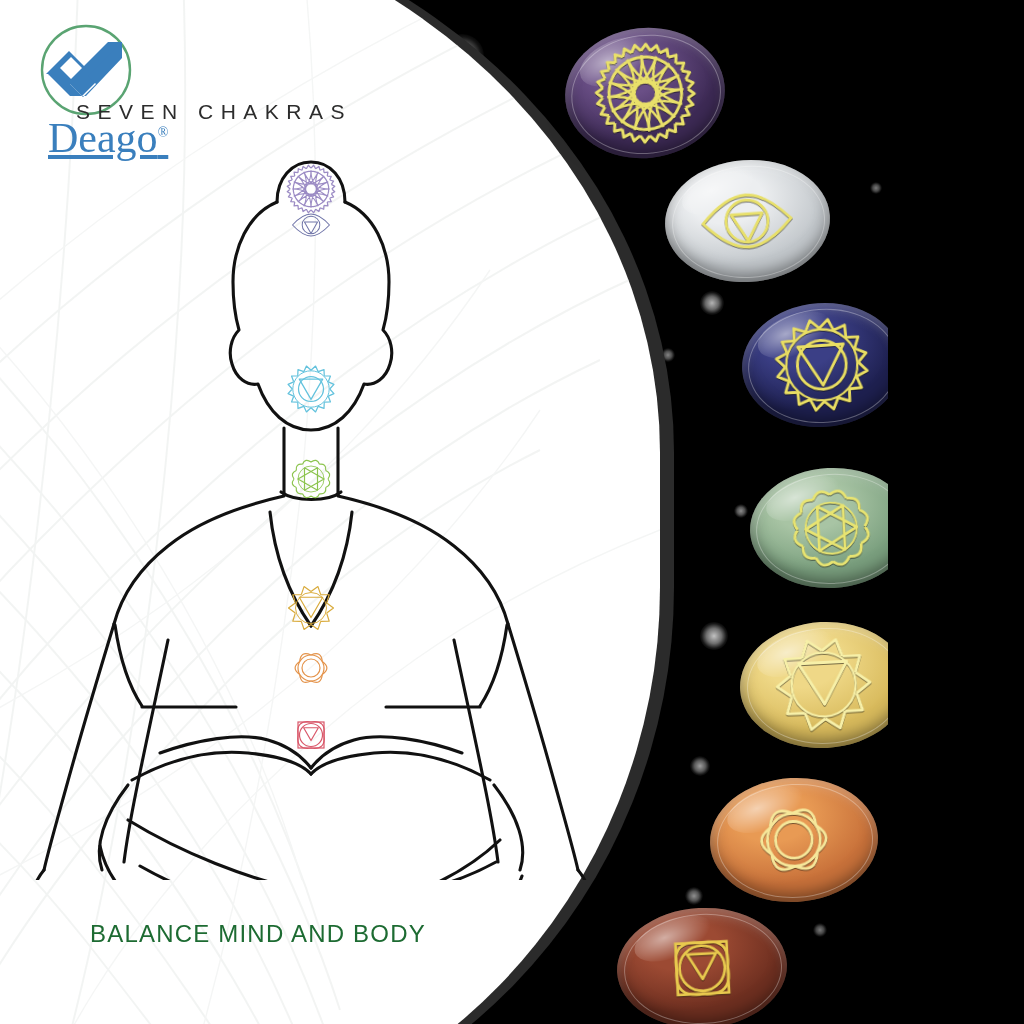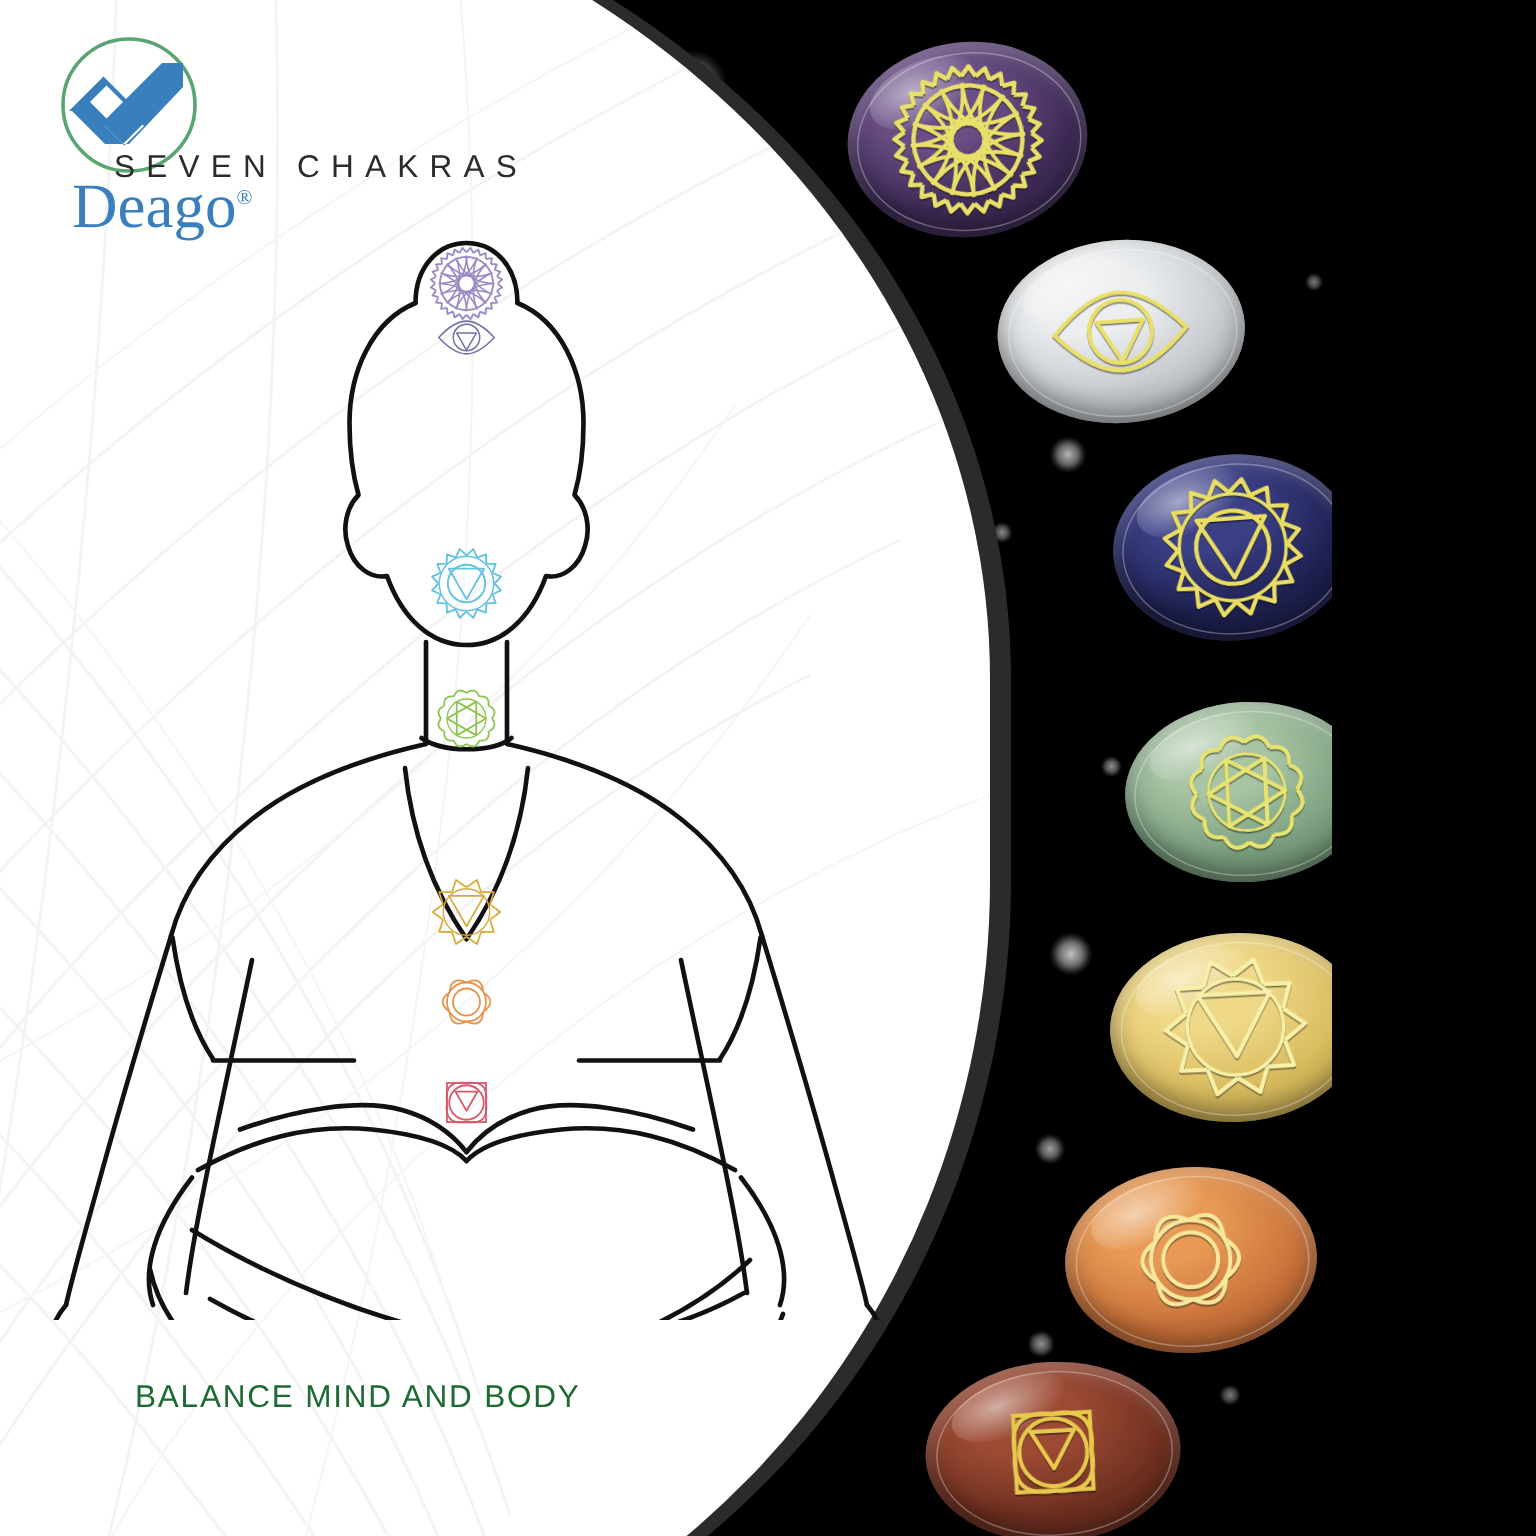--- a/index.html
+++ b/index.html
@@ -27,27 +27,27 @@
   
   #logo{position:absolute;left:26px;top:18px;width:320px;height:130px;}
   .logo-title{
     position:absolute;left:50px;top:82px;
     font-size:21px;letter-spacing:7.5px;color:#2c2c2c;font-weight:400;
     white-space:nowrap;
   }
   .logo-brand{
     position:absolute;left:22px;top:96px;
     font-family:"Liberation Serif",serif;font-size:42px;color:#3a7fbd;
-    letter-spacing:0px;white-space:nowrap;
+    letter-spacing:0px;white-space:nowrap;text-decoration:underline;
   }
   .logo-reg{font-size:14px;vertical-align:super;}
   
   #tagline{
     position:absolute;left:90px;top:920px;
-    font-size:21px;letter-spacing:1.2px;color:#1d6b32;white-space:nowrap;
+    font-size:24px;letter-spacing:1.2px;color:#1d6b32;white-space:nowrap;
   }
   
   #figure{position:absolute;left:0px;top:140px;width:620px;height:740px;}
   
   .stone{position:absolute;}
   .stone .glyph{position:absolute;inset:0;}
 </style>
 </head>
 <body>
 

